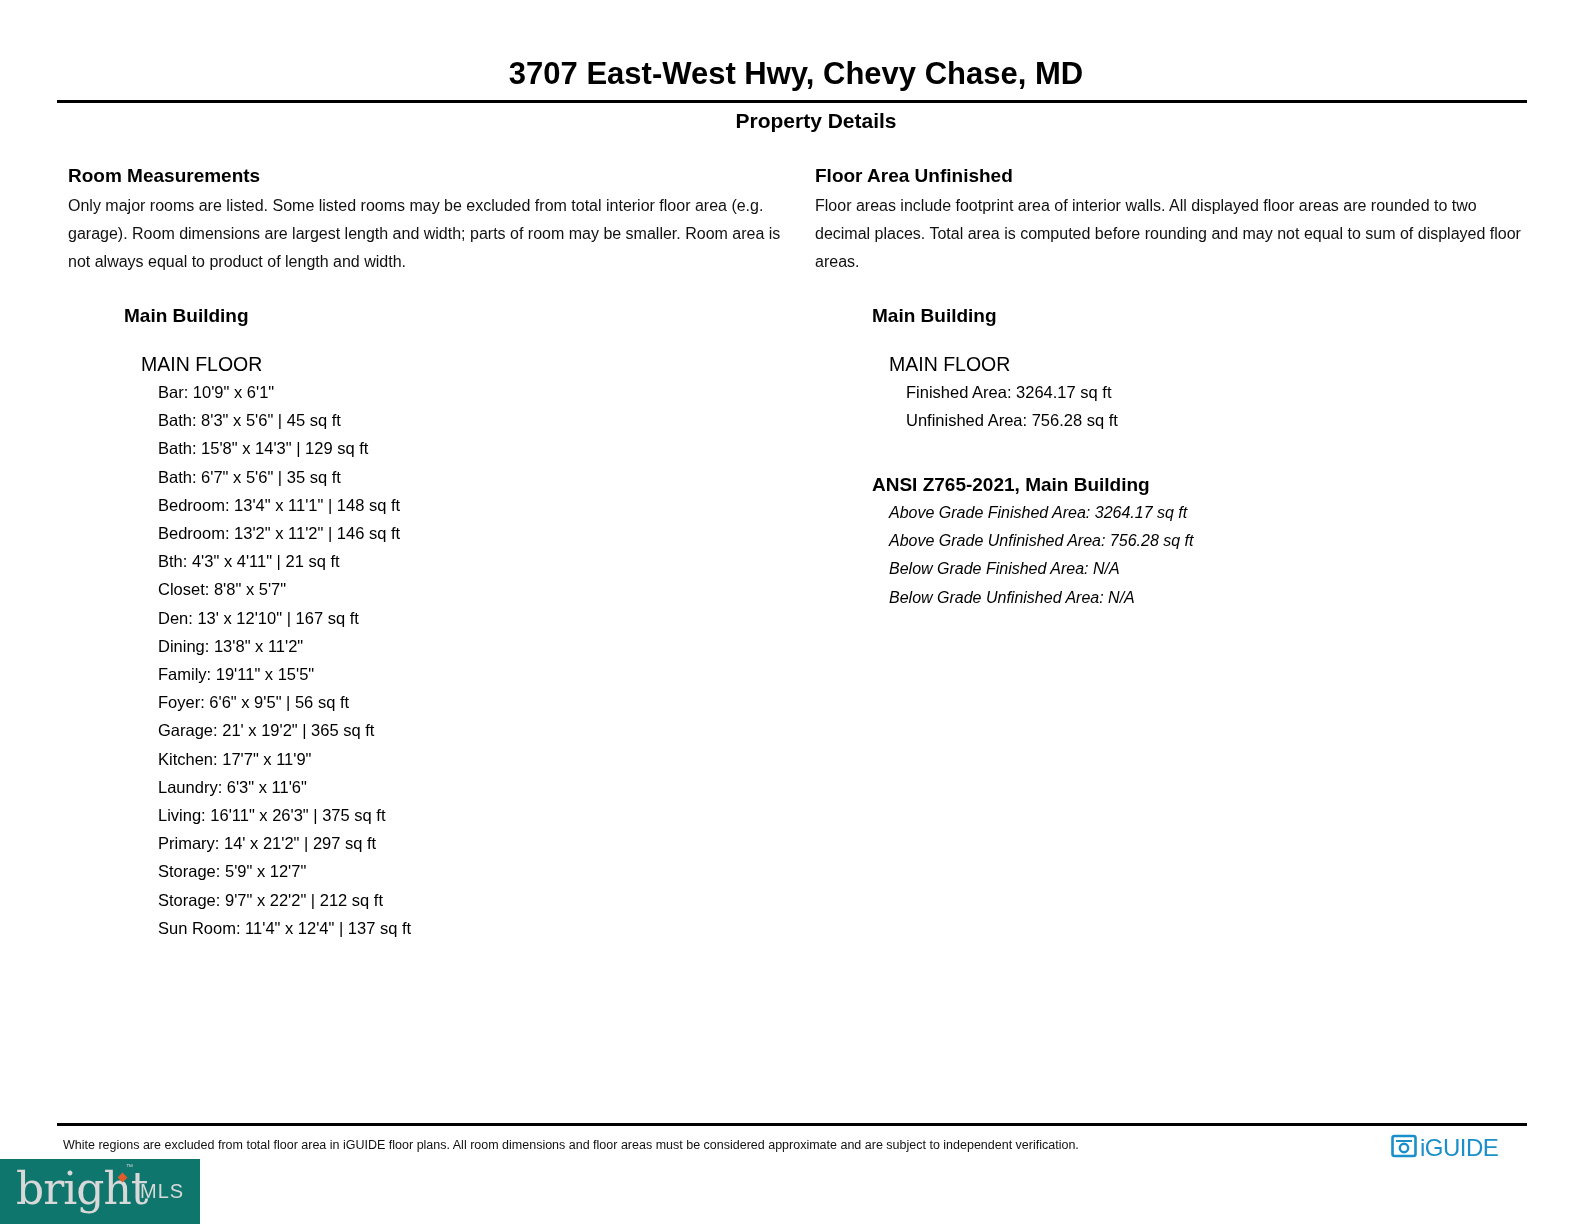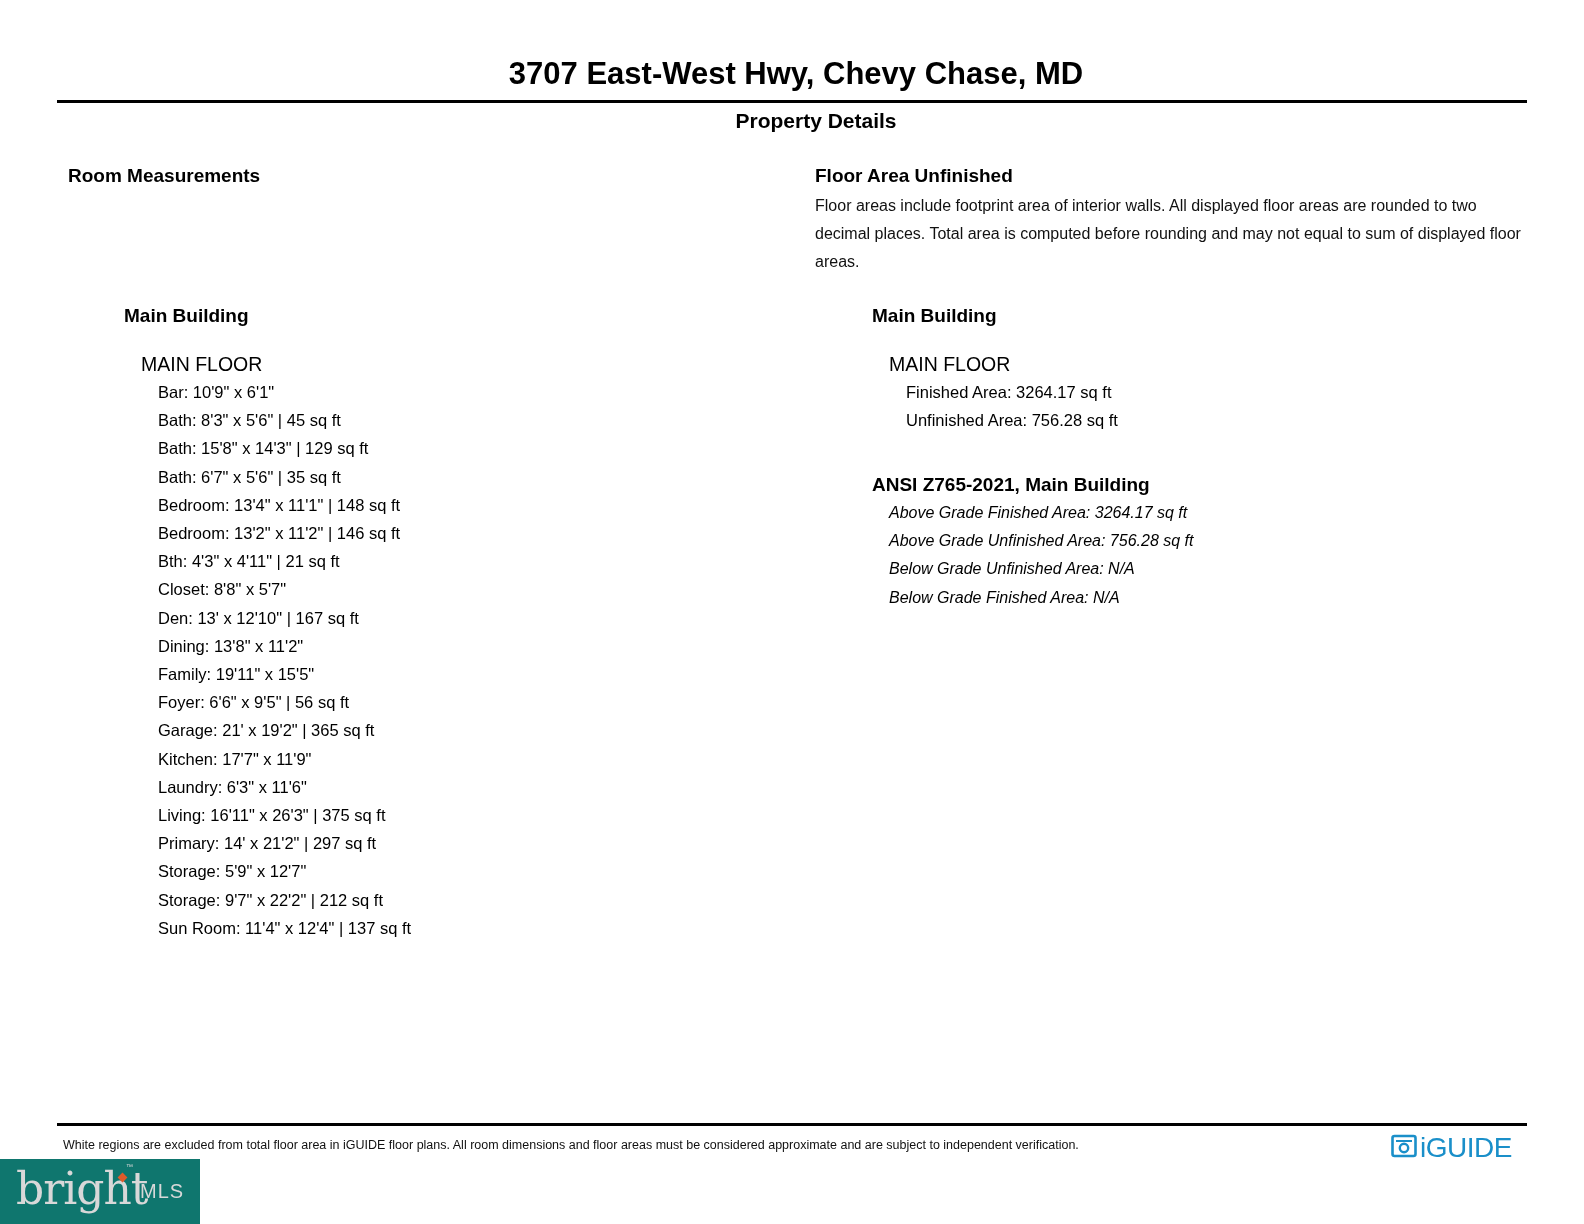--- a/index.html
+++ b/index.html
@@ -31,21 +31,21 @@
     .rule-bottom {
       position: absolute; left: 57px; width: 1470px; top: 1123px; height: 3px; background: #000;
     }
     .disclaimer {
       position: absolute; left: 63px; top: 1137px; font-size: 12.5px; line-height: 16px; color: #111;
     }
     .iguide-logo {
       position: absolute; left: 1391px; top: 1132px; height: 32px;
       display: flex; align-items: center; color: #1a8fc9;
     }
-    .iguide-logo .logo-text { font-size: 28px; line-height: 32px; letter-spacing: -0.5px; margin-left: 3px; }
+    .iguide-logo .logo-text { font-size: 24px; line-height: 32px; letter-spacing: -0.5px; margin-left: 3px; }
     .bright-badge {
       position: absolute; left: 0; top: 1159px; width: 200px; height: 65px; background: #0f766e;
     }
     .bright-badge .bright-word {
       position: absolute; left: 16px; top: 4px; font-family: "DejaVu Serif", serif;
       font-size: 44px; color: #d8d8d8; letter-spacing: -1px; line-height: 52px;
     }
     .bright-badge .mls-word {
       position: absolute; left: 140px; top: 20px; font-size: 20px; color: #d8d8d8; line-height: 24px; letter-spacing: 1px; text-align: right;
     }
@@ -57,20 +57,21 @@
   </style>
 </head>
 <body>
 
 <div class="title">3707 East-West Hwy, Chevy Chase, MD</div>
 <div class="rule-top"></div>
 <div class="subtitle">Property Details</div>
 
 <div class="col left">
   <div class="section-heading">Room Measurements</div>
+  <div class="para">Only major rooms are listed. Some listed rooms may be excluded from total interior floor area (e.g. garage). Room dimensions are largest length and width; parts of room may be smaller. Room area is not always equal to product of length and width.</div>
 </div>
 
 <div class="group" style="left:124px; top:302px;">
   <div class="group-title">Main Building</div>
   <div class="floor-title">MAIN FLOOR</div>
   <div class="item">Bar: 10'9" x 6'1"</div>
   <div class="item">Bath: 8'3" x 5'6" | 45 sq ft</div>
   <div class="item">Bath: 15'8" x 14'3" | 129 sq ft</div>
   <div class="item">Bath: 6'7" x 5'6" | 35 sq ft</div>
   <div class="item">Bedroom: 13'4" x 11'1" | 148 sq ft</div>
@@ -100,22 +101,22 @@
   <div class="group-title">Main Building</div>
   <div class="floor-title">MAIN FLOOR</div>
   <div class="item">Finished Area: 3264.17 sq ft</div>
   <div class="item">Unfinished Area: 756.28 sq ft</div>
 </div>
 
 <div class="group" style="left:872px; top:471px;">
   <div class="group-title">ANSI Z765-2021, Main Building</div>
   <div class="ansi-item">Above Grade Finished Area: 3264.17 sq ft</div>
   <div class="ansi-item">Above Grade Unfinished Area: 756.28 sq ft</div>
+  <div class="ansi-item">Below Grade Finished Area: N/A</div>
   <div class="ansi-item">Below Grade Unfinished Area: N/A</div>
-  <div class="ansi-item">Below Grade Finished Area: N/A</div>
 </div>
 
 <div class="rule-bottom"></div>
 <div class="disclaimer">White regions are excluded from total floor area in iGUIDE floor plans. All room dimensions and floor areas must be considered approximate and are subject to independent verification.</div>
 
 <div class="iguide-logo">
   <span>
     <svg width="26" height="26" viewBox="0 0 26 26">
       <rect x="1.5" y="3" width="23" height="20" rx="2" fill="none" stroke="#1a8fc9" stroke-width="2.6"></rect>
       <rect x="5" y="7" width="16" height="2" fill="#1a8fc9"></rect>

